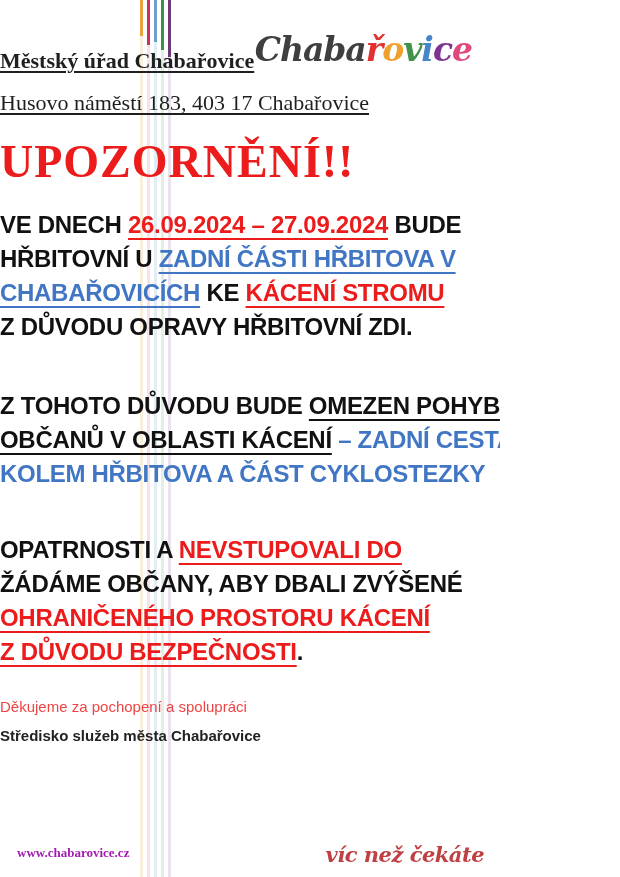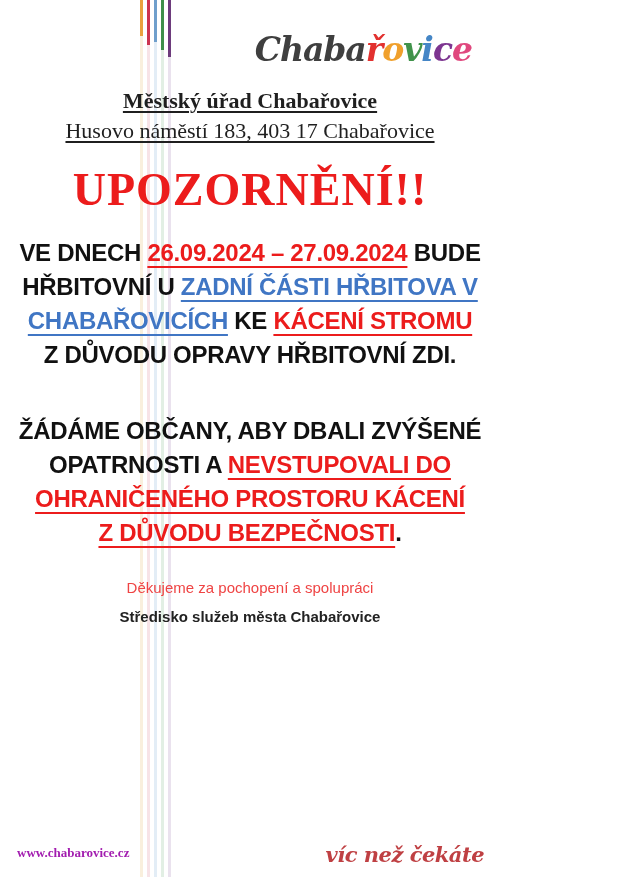--- a/index.html
+++ b/index.html
@@ -6,24 +6,24 @@
   .page{position:relative;width:500px;height:877px;background:#ffffff;overflow:hidden;
         font-family:"Liberation Sans",sans-serif;}
   
   .stripe{position:absolute;top:0;width:3px;height:100%;}
   .stripe .solid{width:100%;}
   
   .logo{position:absolute;top:30px;right:28px;
         font-family:"DejaVu Serif",serif;font-style:italic;font-weight:bold;
         font-size:33px;letter-spacing:-1px;white-space:nowrap;}
   
-  .main{position:relative;padding-top:86px;text-align:center;}
+  .main{position:relative;padding-top:46px;}
   .hdr1{font-family:"Liberation Serif",serif;font-weight:bold;font-size:22px;line-height:30px;
         color:#1f1f1f;text-decoration:underline;text-decoration-thickness:2px;text-underline-offset:3px;}
-  .hdr2{font-family:"Liberation Serif",serif;font-size:22px;line-height:30px;margin-top:0;
+  .hdr2{font-family:"Liberation Serif",serif;font-size:22px;line-height:30px;margin-top:12px;
         color:#1f1f1f;text-decoration:underline;text-decoration-thickness:1.5px;text-underline-offset:3px;}
   .title{font-family:"Liberation Serif",serif;font-weight:bold;font-size:46px;line-height:52px;
          margin-top:18px;color:#ec1c1c;letter-spacing:1px;}
   .para{font-weight:bold;font-size:24px;line-height:34px;letter-spacing:-0.3px;color:#111111;}
   .para .line{white-space:nowrap;}
   .p1{margin-top:20px;}
   .p2{margin-top:45px;}
   .p3{margin-top:42px;}
   .seg{text-decoration-thickness:2.5px;text-underline-offset:5px;}
   .s-black{color:#111111;}
@@ -69,23 +69,28 @@
 
     <div class="title">UPOZORNĚNÍ!!</div>
 
     <div id="paragraphs">
         <div class="para p1">
           <div class="line"><span class="seg s-black">VE DNECH </span><span class="seg s-red_u">26.09.2024 – 27.09.2024</span><span class="seg s-black"> BUDE</span></div>
           <div class="line"><span class="seg s-black">HŘBITOVNÍ U </span><span class="seg s-blue_u">ZADNÍ ČÁSTI HŘBITOVA V</span></div>
           <div class="line"><span class="seg s-blue_u">CHABAŘOVICÍCH</span><span class="seg s-black"> KE </span><span class="seg s-red_u">KÁCENÍ STROMU</span></div>
           <div class="line"><span class="seg s-black">Z DŮVODU OPRAVY HŘBITOVNÍ ZDI.</span></div>
         </div>
+        <div class="para p2">
+          <div class="line"><span class="seg s-black">Z TOHOTO DŮVODU BUDE </span><span class="seg s-black_u">OMEZEN POHYB</span></div>
+          <div class="line"><span class="seg s-black_u">OBČANŮ V OBLASTI KÁCENÍ</span><span class="seg s-blue"> – ZADNÍ CESTA</span></div>
+          <div class="line"><span class="seg s-blue">KOLEM HŘBITOVA A ČÁST CYKLOSTEZKY</span></div>
+        </div>
         <div class="para p3">
+          <div class="line"><span class="seg s-black">OPATRNOSTI A </span><span class="seg s-red_u">NEVSTUPOVALI DO</span></div>
           <div class="line"><span class="seg s-black">ŽÁDÁME OBČANY, ABY DBALI ZVÝŠENÉ</span></div>
-          <div class="line"><span class="seg s-black">OPATRNOSTI A </span><span class="seg s-red_u">NEVSTUPOVALI DO</span></div>
           <div class="line"><span class="seg s-red_u">OHRANIČENÉHO PROSTORU KÁCENÍ</span></div>
           <div class="line"><span class="seg s-red_u">Z DŮVODU BEZPEČNOSTI</span><span class="seg s-black">.</span></div>
         </div>
       </div>
 
     <div class="thanks">Děkujeme za pochopení a spolupráci</div>
     <div class="signature">Středisko služeb města Chabařovice</div>
   </div>
 
   <div class="site">www.chabarovice.cz</div>

